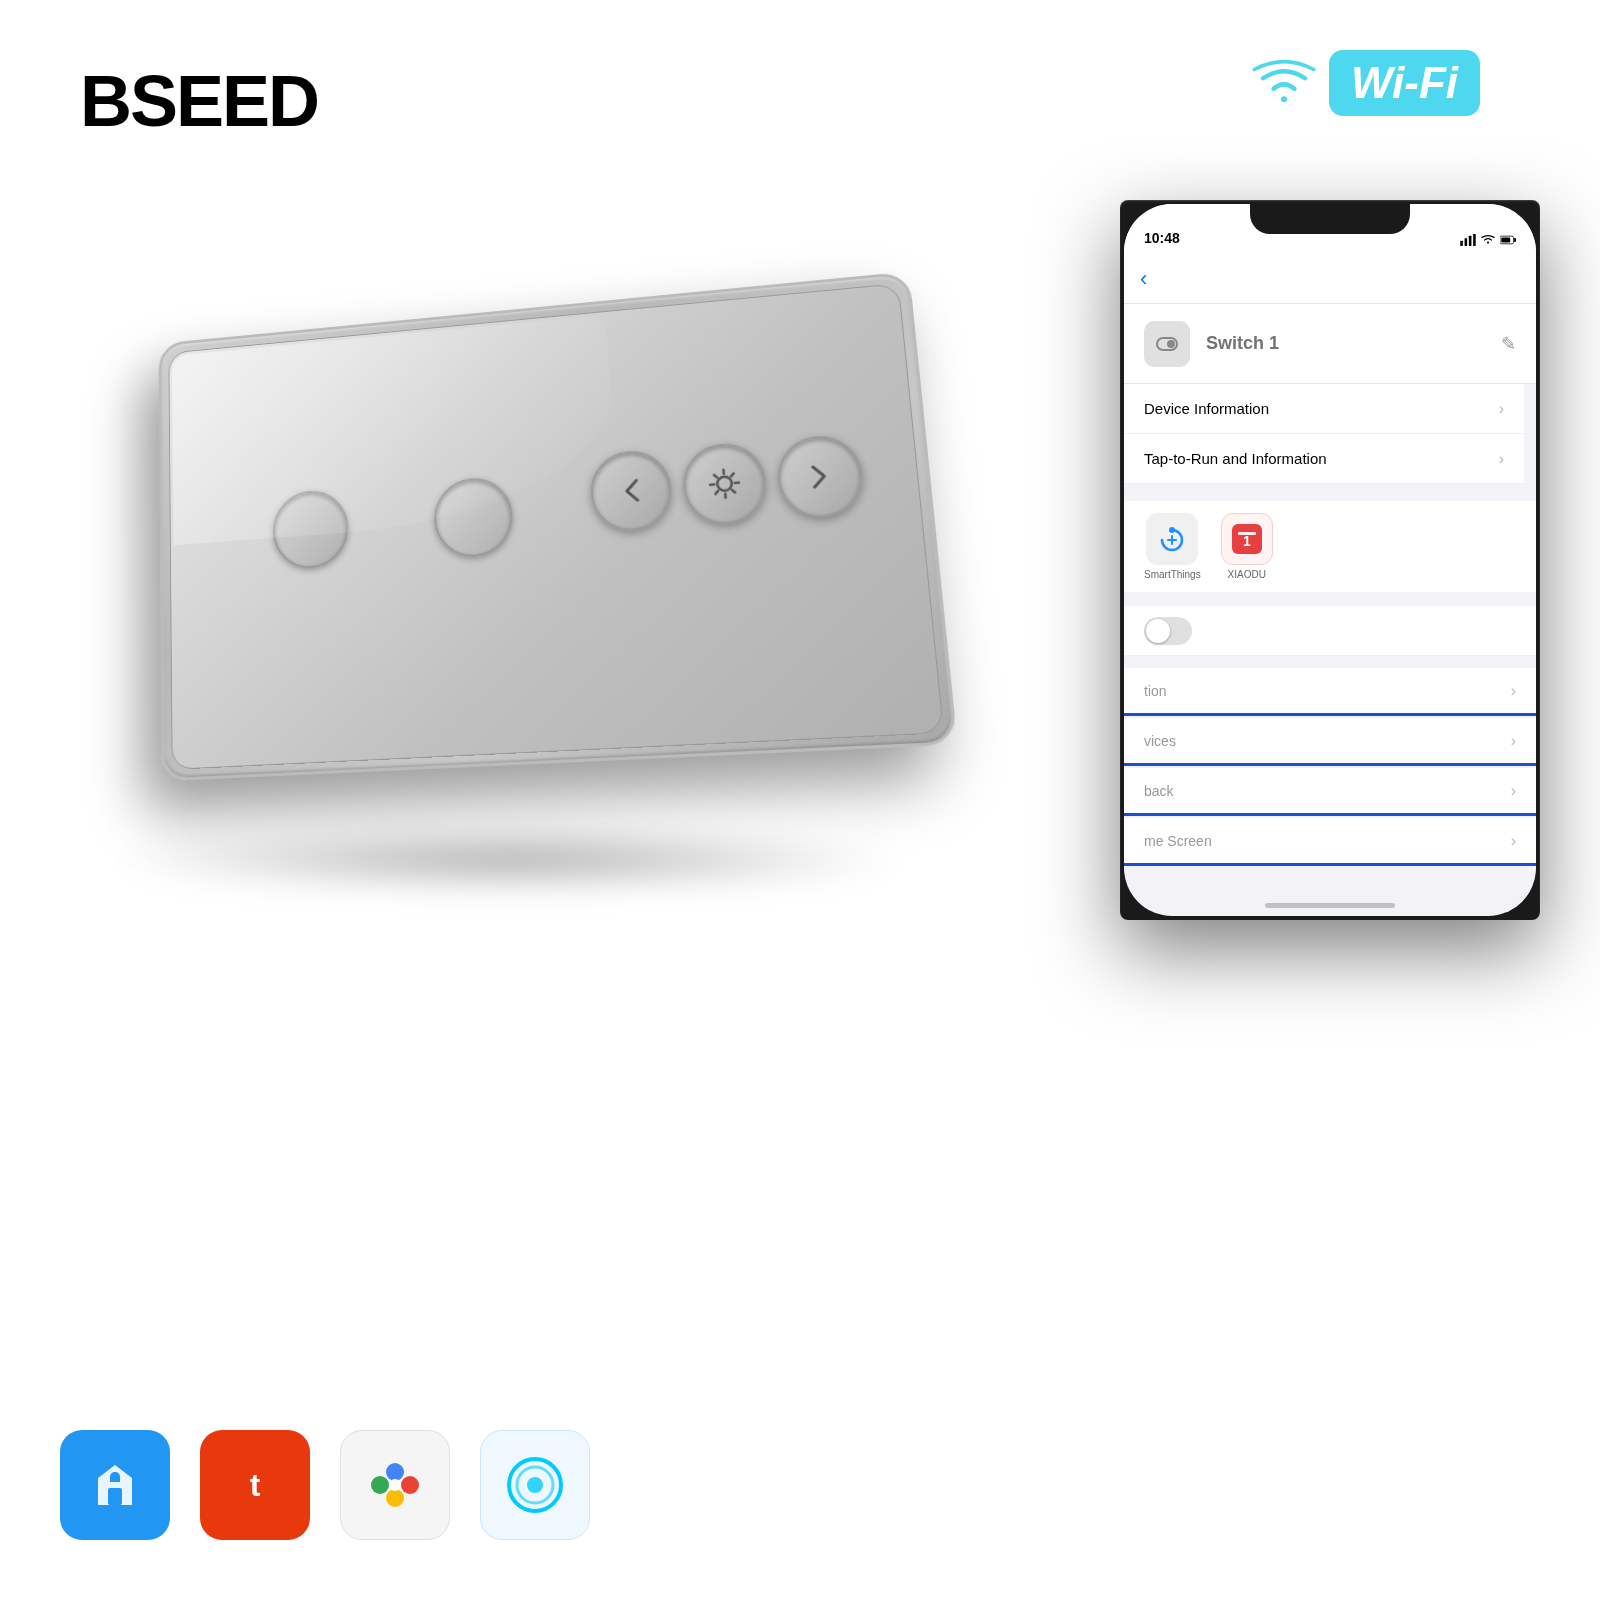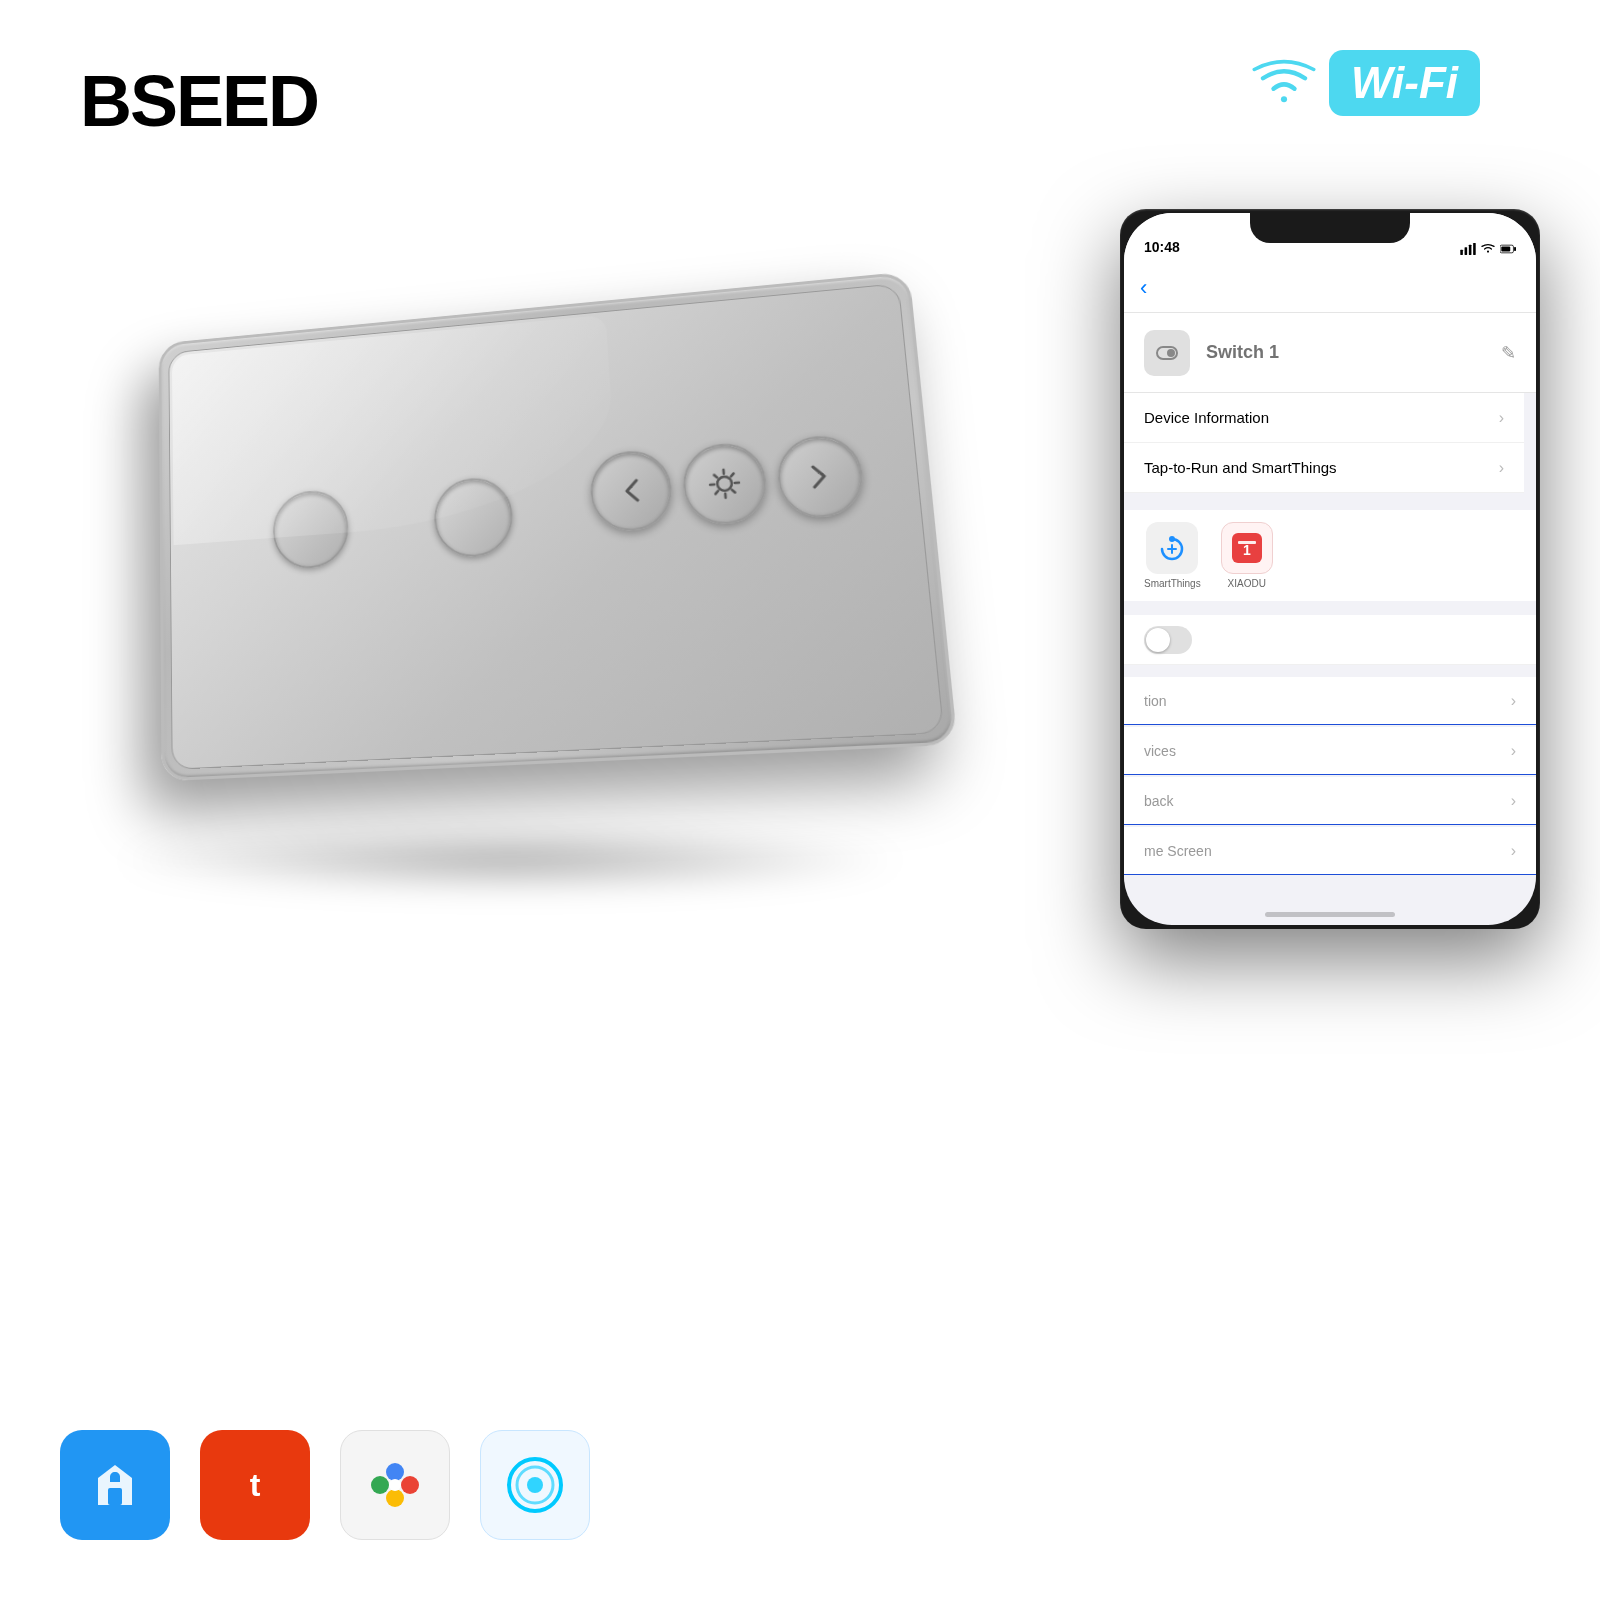--- a/index.html
+++ b/index.html
@@ -176,27 +176,26 @@
       top: 200px;
       right: 60px;
       width: 420px;
       height: 720px;
     }
 
     .phone-body {
       width: 100%;
       height: 100%;
       background: #1a1a1a;
-      border-radius: 26px;
+      border-radius: 8px;
       padding: 4px;
       box-shadow:
         0 30px 80px rgba(0,0,0,0.5),
         inset 0 1px 2px rgba(255,255,255,0.2);
       position: relative;
-      margin-top: 9px;
     }
 
     .phone-screen {
       width: 100%;
       height: 100%;
       background: #f2f2f7;
       border-radius: 48px;
       overflow: hidden;
       position: relative;
     }
@@ -428,21 +427,21 @@
       background: #f0f8ff;
       border: 1px solid #c8e6ff;
     }
 
     .truncated-item {
       height: 48px;
       background: #fff;
       display: flex;
       align-items: center;
       padding: 0 20px;
-      border-bottom: 1px solid #1d4ed8;
+      border-bottom: 3px solid #1d4ed8;
     }
 
     .truncated-text {
       font-size: 14px;
       color: #999;
     }
 
     .home-indicator {
       position: absolute;
       bottom: 8px;
@@ -556,21 +555,21 @@
         <span class="device-name">Switch 1</span>
         <span class="edit-icon">✎</span>
       </div>
 
       <div class="menu-section" style="top: 180px;">
         <div class="menu-item">
           <span class="menu-item-text">Device Information</span>
           <span class="menu-chevron">›</span>
         </div>
         <div class="menu-item">
-          <span class="menu-item-text">Tap-to-Run and SmartThings</span>
+          <span class="menu-item-text">Tap-to-Run and Information</span>
           <span class="menu-chevron">›</span>
         </div>
       </div>
 
       <div style="position: absolute; top: 285px; left: 0; right: 0; background: #f2f2f7; height: 12px;"></div>
       <div class="integration-icons-row" style="position: absolute; top: 297px; left: 0; right: 0;">
 
         <div class="integration-icon">
           <div class="integration-icon-box" style="background: #f0f0f0;">
             <svg width="38" height="38" viewBox="0 0 38 38">

